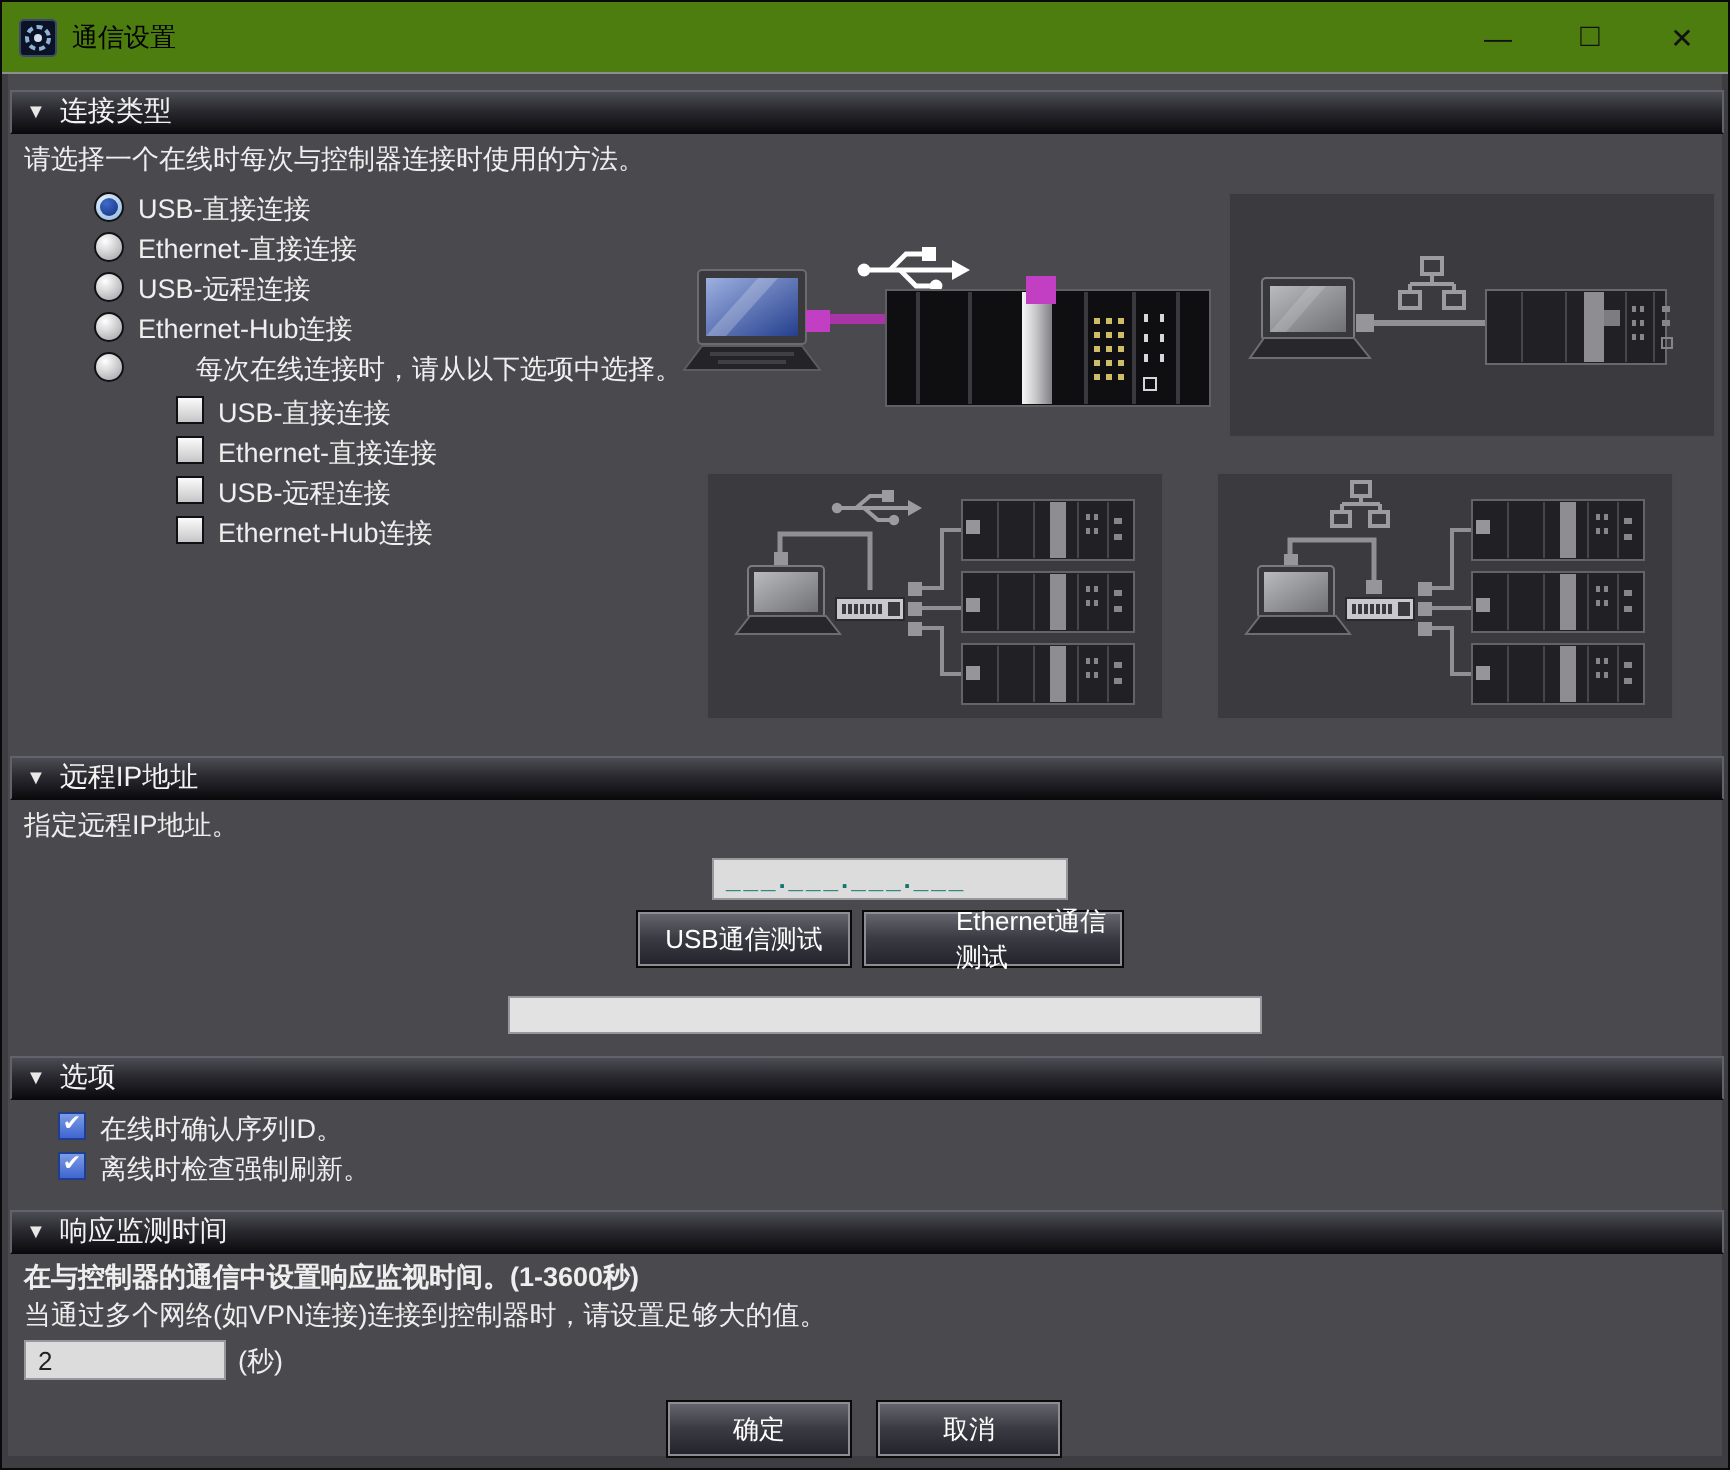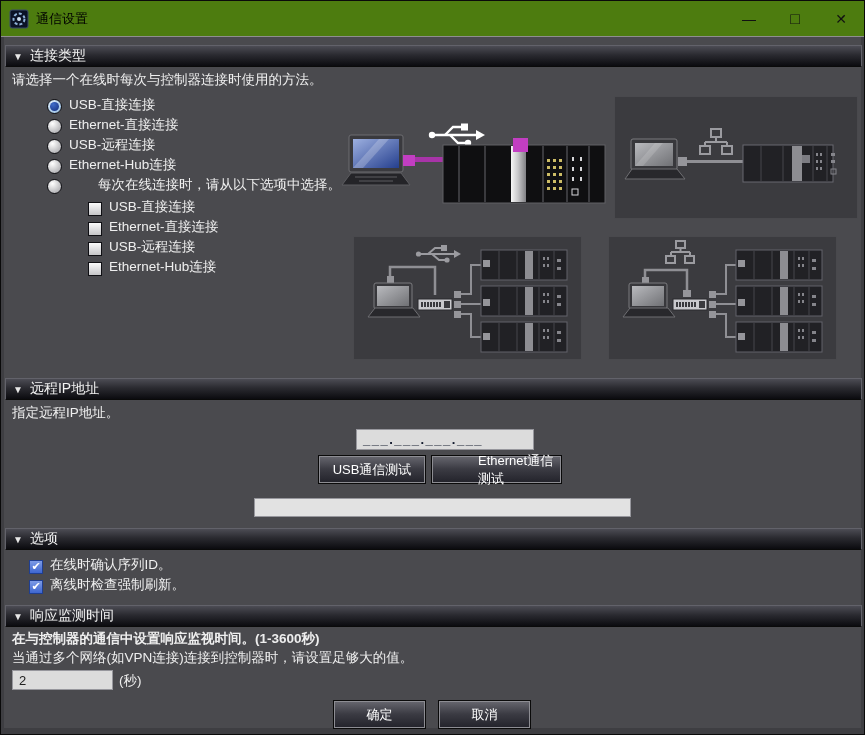--- a/index.html
+++ b/index.html
@@ -16,35 +16,35 @@
   .win-btn.maxi{font-size:16px;}
   
   .edge{position:absolute;background:#3e3e42;}
   
   .sec-header{position:absolute;left:4px;width:857px;height:22px;box-sizing:border-box;
     background:linear-gradient(#4c4c54,#2a2a30 45%,#0b0b0f);border:1px solid #62626a;border-bottom-color:#0a0a0a;
     color:#f2f2f2;font-size:14px;display:flex;align-items:center;padding-left:7px;gap:7px;}
   .tri{font-size:10px;color:#e8e8e8;position:relative;top:0px;}
   .txt{position:absolute;color:#eeeeee;font-size:13.5px;white-space:nowrap;}
   
-  .row{position:absolute;display:flex;align-items:flex-end;gap:7px;color:#efefef;font-size:13.5px;height:18px;white-space:nowrap;}
+  .row{position:absolute;display:flex;align-items:flex-start;gap:7px;color:#efefef;font-size:13.5px;height:18px;white-space:nowrap;}
   .radio{width:15px;height:15px;border-radius:50%;flex:0 0 auto;box-sizing:border-box;
     background:radial-gradient(circle at 35% 28%,#ffffff,#9d9da1);border:1px solid #121216;}
   .radio.sel{background:radial-gradient(circle at 35% 28%,#e6f2fc,#8cb6dd);position:relative;}
   .radio.sel::after{content:"";position:absolute;left:2px;top:2px;width:9px;height:9px;border-radius:50%;
     background:radial-gradient(circle at 35% 28%,#3f6cc9,#142e7d);}
   .checkbox{width:14px;height:14px;flex:0 0 auto;box-sizing:border-box;
     background:linear-gradient(#fbfbfb,#c6c6c8);border:1px solid #101014;}
   .checkbox.checked{background:linear-gradient(#7d9be6,#3e66cf);border:1px solid #1f3e90;
     display:flex;align-items:center;justify-content:center;}
   .check-glyph{color:#ffffff;font-size:11px;line-height:1;position:relative;top:-1px;}
   
   .field{position:absolute;background:#dcdcdc;border:1px solid #97979d;box-sizing:border-box;
     font-size:13px;color:#222;display:flex;align-items:center;padding:0 6px;overflow:hidden;}
-  .ip-field{color:#0f172a;letter-spacing:1.5px;font-weight:bold;}
+  .ip-field{color:#0f766e;letter-spacing:1.5px;font-weight:bold;}
   .dbtn{position:absolute;box-sizing:border-box;display:flex;align-items:center;justify-content:center;
     background:linear-gradient(#64646c,#3b3b43 48%,#24242c);border:1px solid #8d8d93;
     box-shadow:0 0 0 1px #0a0a0a;color:#fff;font-size:13px;cursor:default;}
   
   .panel{position:absolute;background:#3b3b3f;border:1px solid #49494d;box-sizing:border-box;}
   .diagram{position:absolute;}
 </style>
 </head>
 <body>
 

